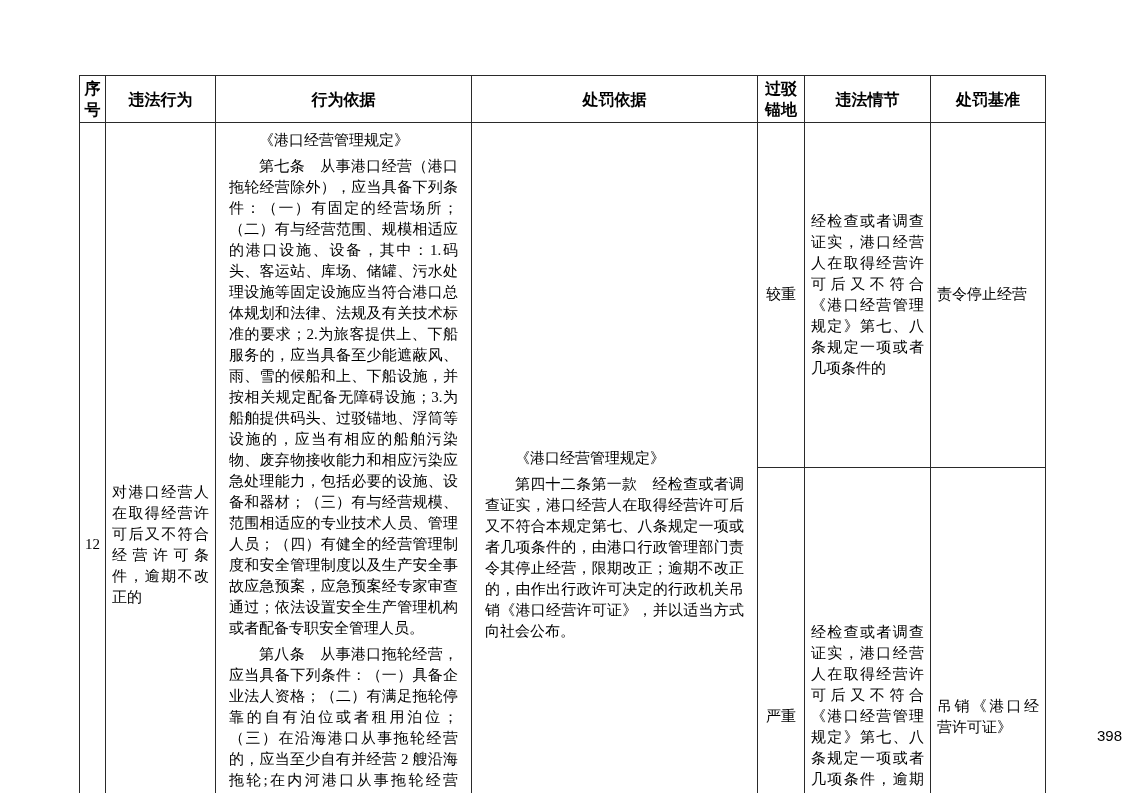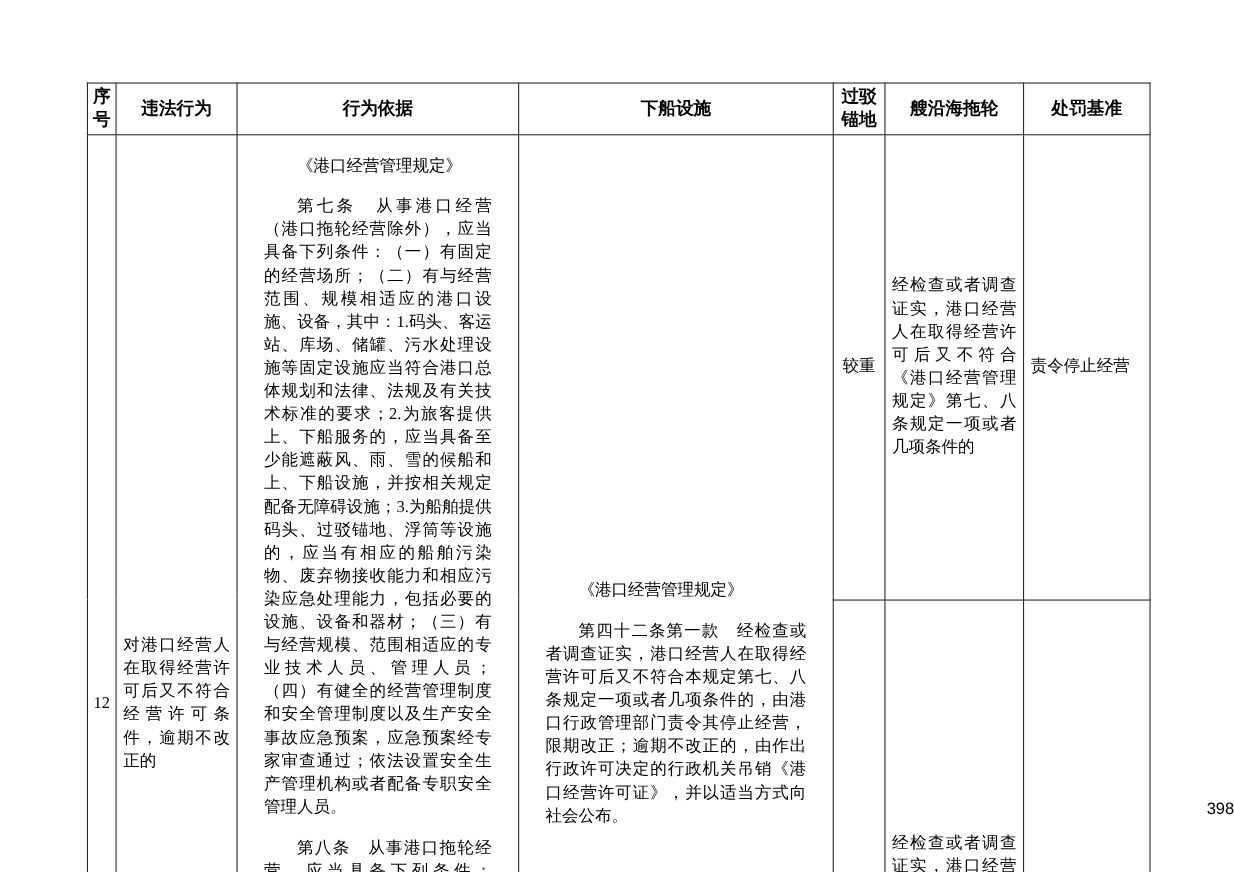--- a/index.html
+++ b/index.html
@@ -58,21 +58,21 @@
   td.c-violation .just,
   td.c-circ .just,
   td.c-bench .just {
     text-align: justify;
     word-break: break-all;
   }
   td.c-conduct, td.c-penalty {
     padding: 2px 8px;
   }
   td.c-conduct p, td.c-penalty p {
-    margin: 16px;
+    margin: 5px;
     text-indent: 2em;
     text-align: justify;
     word-break: break-all;
   }
   td.c-degree {
     text-align: center;
     word-break: break-all;
     padding: 2px 6px;
   }
   .page-number {
@@ -99,23 +99,23 @@
       <col style="width:286px">
       <col style="width:47px">
       <col style="width:126px">
       <col style="width:115px">
     </colgroup>
     <tbody>
       <tr class="header-row">
         <th>序号</th>
         <th>违法行为</th>
         <th>行为依据</th>
-        <th>下船设施</th>
+        <th>处罚依据</th>
         <th>过驳锚地</th>
-        <th>艘沿海拖轮</th>
+        <th>违法情节</th>
         <th>处罚基准</th>
       </tr>
       <tr class="sub-row-1">
         <td class="c-seq" rowspan="2">12</td>
         <td class="c-violation" rowspan="2">
           <div class="just">对港口经营人在取得经营许可后又不符合经营许可条件，逾期不改正的</div>
         </td>
         <td class="c-conduct" rowspan="2">
           <p>《港口经营管理规定》</p>
           <p>第七条　从事港口经营（港口拖轮经营除外），应当具备下列条件：（一）有固定的经营场所；（二）有与经营范围、规模相适应的港口设施、设备，其中：1.码头、客运站、库场、储罐、污水处理设施等固定设施应当符合港口总体规划和法律、法规及有关技术标准的要求；2.为旅客提供上、下船服务的，应当具备至少能遮蔽风、雨、雪的候船和上、下船设施，并按相关规定配备无障碍设施；3.为船舶提供码头、过驳锚地、浮筒等设施的，应当有相应的船舶污染物、废弃物接收能力和相应污染应急处理能力，包括必要的设施、设备和器材；（三）有与经营规模、范围相适应的专业技术人员、管理人员；（四）有健全的经营管理制度和安全管理制度以及生产安全事故应急预案，应急预案经专家审查通过；依法设置安全生产管理机构或者配备专职安全管理人员。</p>

